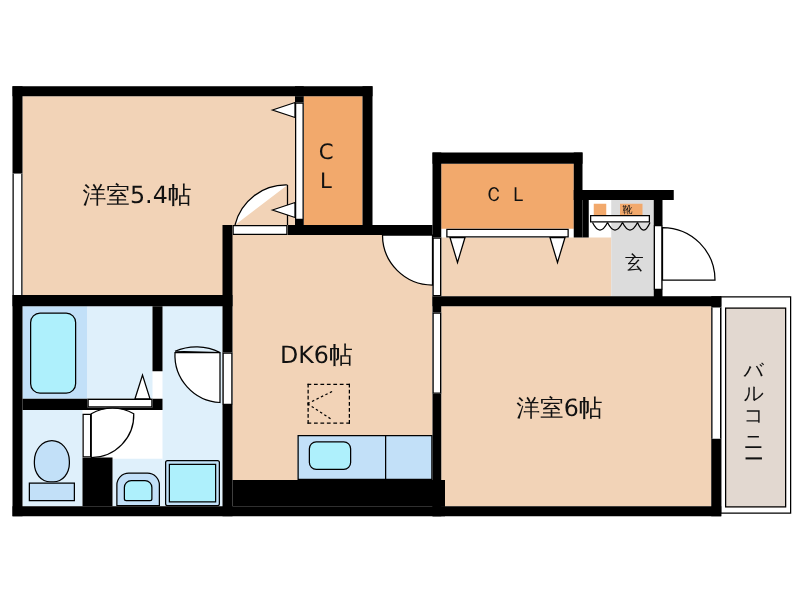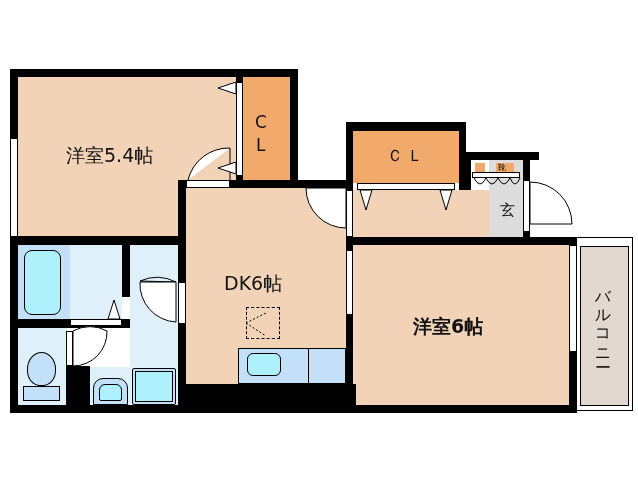--- a/index.html
+++ b/index.html
@@ -98,14 +98,14 @@
   <path d="M246 323 L266 313 M246 323 L266 336" stroke="#000" stroke-dasharray="2 2" fill="none"></path>
 </svg>
 
 <div class="label" style="left:66px;top:143px;font-size:19px;">洋室5.4帖</div>
 <div class="label" style="left:255px;top:112px;font-size:17px;">C</div>
 <div class="label" style="left:256px;top:135px;font-size:17px;">L</div>
 <div class="label" style="left:387px;top:146px;font-size:16px;letter-spacing:4px;">ＣＬ</div>
 <div class="label" style="left:498px;top:162px;font-size:8px;">靴</div>
 <div class="label" style="left:500px;top:201px;font-size:15px;">玄</div>
 <div class="label" style="left:224px;top:271px;font-size:19px;">DK6帖</div>
-<div class="label" style="left:413px;top:314px;font-size:19px;font-weight:bold;">洋室6帖</div>
+<div class="label" style="left:413px;top:314px;font-size:19px;">洋室6帖</div>
 <div class="label" style="left:592px;top:278px;font-size:16px;writing-mode:vertical-rl;letter-spacing:2px;">バルコニー</div>
 
 </body></html>

